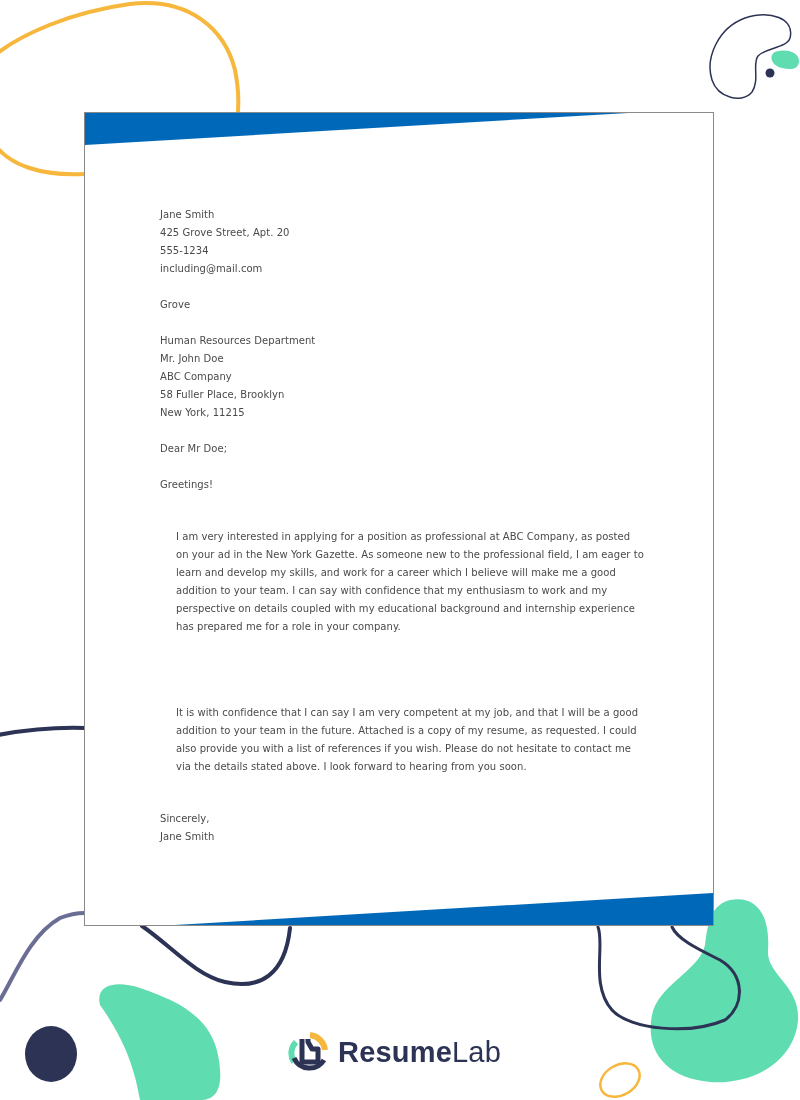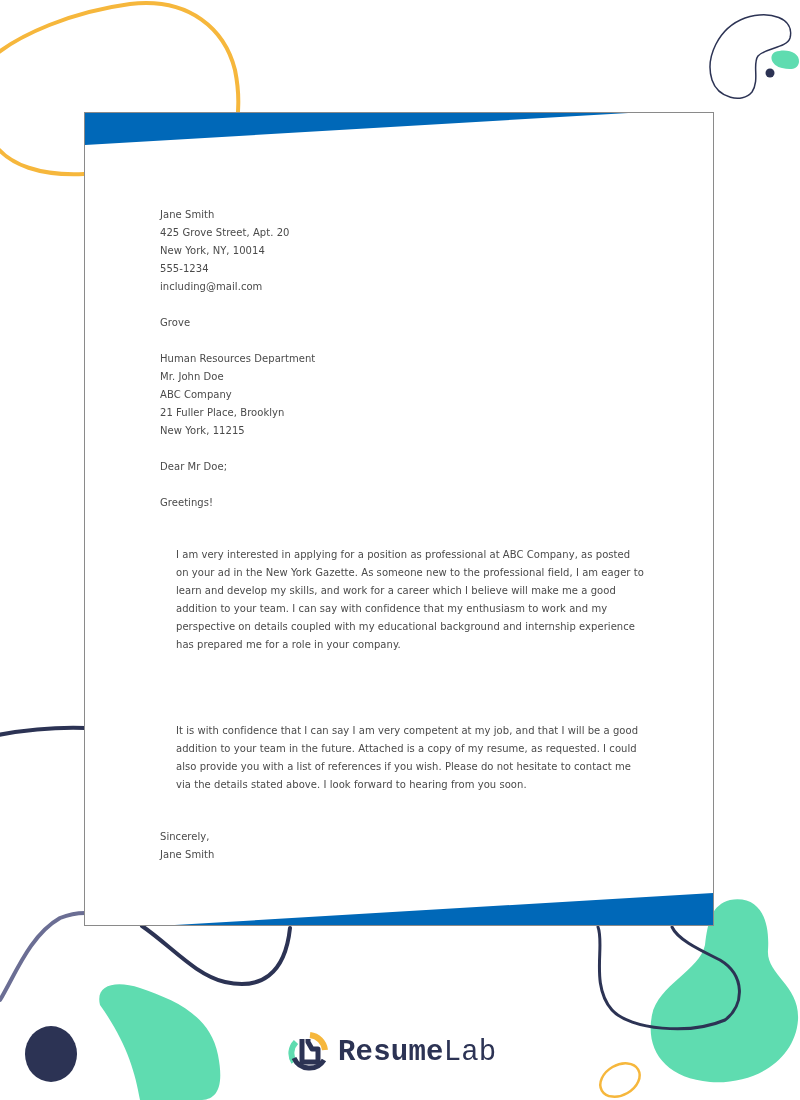--- a/index.html
+++ b/index.html
@@ -58,21 +58,21 @@
     }
     .logo {
       position: absolute;
       left: 288px;
       top: 1030px;
       height: 44px;
       display: flex;
       align-items: center;
     }
     .logo-text {
-      font-family: Liberation Mono, monospace;
+      font-family: Liberation Sans, sans-serif;
       font-size: 29px;
       font-weight: bold;
       color: #2c3354;
       margin-left: 10px;
       letter-spacing: 0.2px;
     }
     .logo-text .lab { font-weight: normal; }
   </style>
 </head>
 <body>
@@ -102,30 +102,29 @@
 </svg>
 
 <div class="page">
   <svg class="band" style="top:0;height:34px;" viewBox="0 0 630 34" preserveAspectRatio="none">
     <polygon points="0,0 545,0 0,32" fill="#0068b8"></polygon>
   </svg>
 
   <div class="letter">
     <span class="line">Jane Smith</span>
     <span class="line">425 Grove Street, Apt. 20</span>
-    <span class="line">New York, NY, 10014</span>
     <span class="line">555-1234</span>
     <span class="line">including@mail.com</span>
     <div class="gap"></div>
     <span class="line">Grove</span>
     <div class="gap"></div>
     <span class="line">Human Resources Department</span>
     <span class="line">Mr. John Doe</span>
     <span class="line">ABC Company</span>
-    <span class="line">21 Fuller Place, Brooklyn</span>
+    <span class="line">58 Fuller Place, Brooklyn</span>
     <span class="line">New York, 11215</span>
     <div class="gap"></div>
     <span class="line">Dear Mr Doe;</span>
     <div class="gap"></div>
     <span class="line">Greetings!</span>
     <div class="gap"></div>
     <p>I am very interested in applying for a position as professional at ABC Company, as posted on your ad in the New York Gazette. As someone new to the professional field, I am eager to learn and develop my skills, and work for a career which I believe will make me a good addition to your team. I can say with confidence that my enthusiasm to work and my perspective on details coupled with my educational background and internship experience has prepared me for a role in your company.</p>
     <div class="gap"></div>
     <div class="gap"></div>
     <p>It is with confidence that I can say I am very competent at my job, and that I will be a good addition to your team in the future. Attached is a copy of my resume, as requested. I could also provide you with a list of references if you wish. Please do not hesitate to contact me via the details stated above. I look forward to hearing from you soon.</p>

